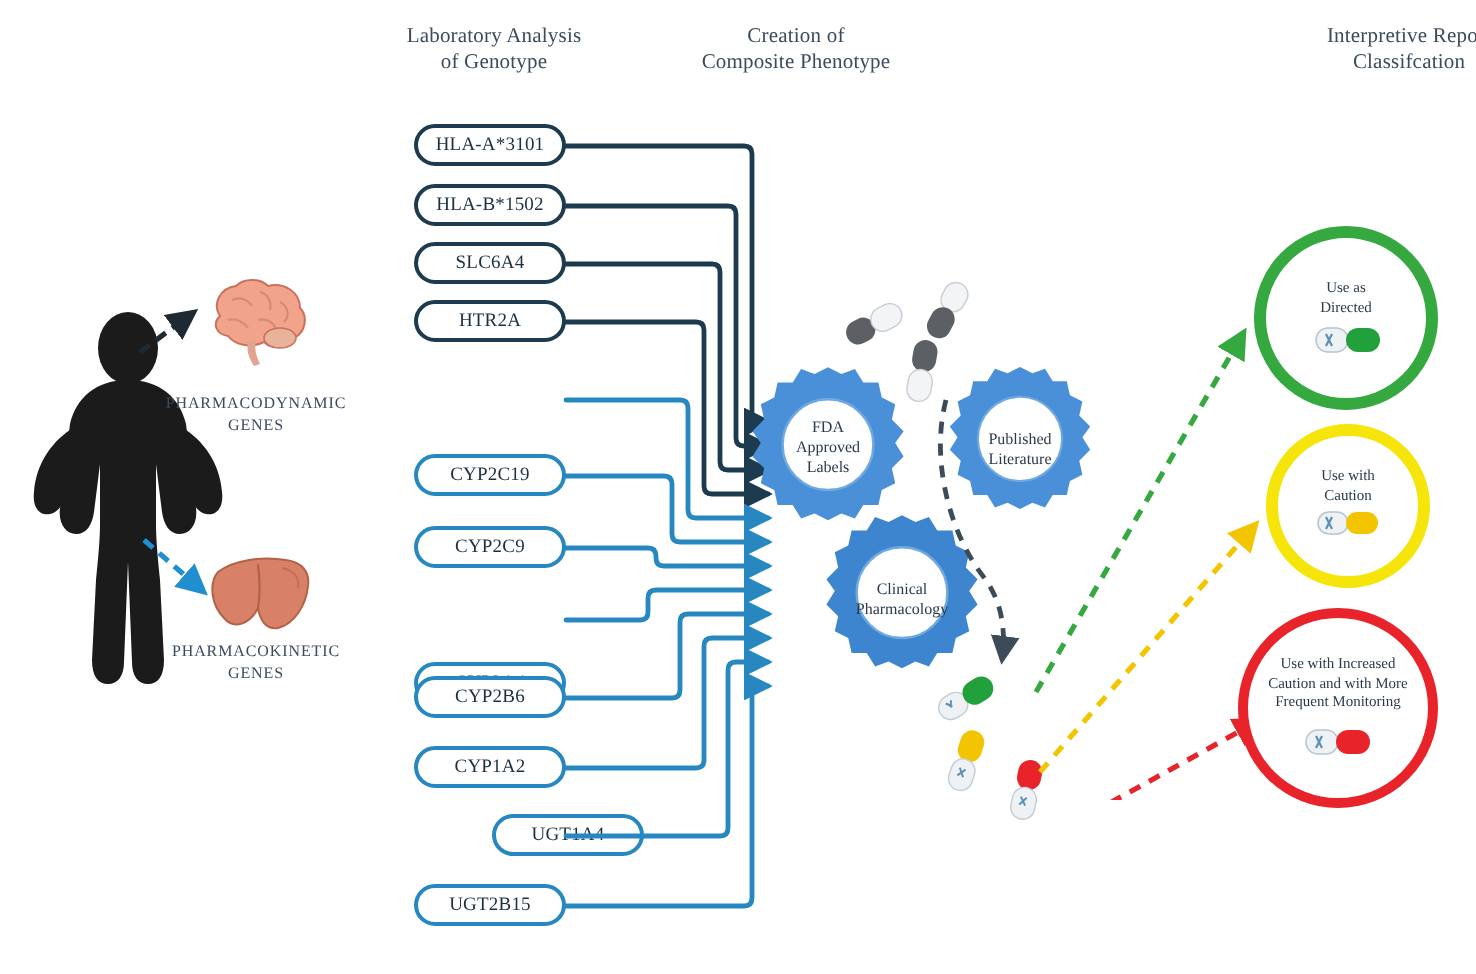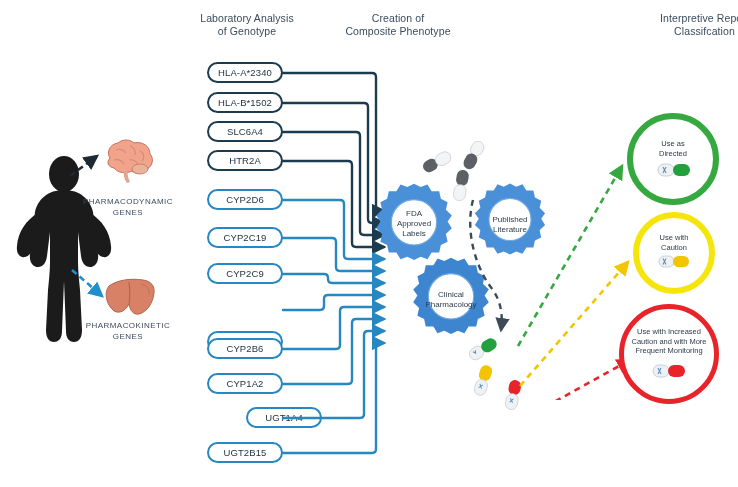--- a/index.html
+++ b/index.html
@@ -1,21 +1,21 @@
 <!DOCTYPE html>
 <html><head>
 <meta charset="utf-8">
 <style>
   html,body{margin:0;padding:0;background:#ffffff;}
   body{
     width:738px;height:487px;position:relative;overflow:hidden;
     font-family:"Liberation Sans","DejaVu Sans",sans-serif;
     color:#2b3a4a;
   }
-  .stage{position:absolute;left:0;top:0;width:738px;height:452px;}
+  .stage{position:absolute;left:0;top:0;width:738px;height:452px;font-family:Liberation Serif, serif;}
   .abs{position:absolute;}
 
   
   .colhead{
     position:absolute;text-align:center;font-size:10.5px;line-height:13px;
     color:#3b4b5c;letter-spacing:.1px;white-space:pre-line;
   }
 
   
   .gene{
@@ -114,35 +114,32 @@
       </marker>
       <marker id="mk-blue" markerWidth="7" markerHeight="7" refX="5" refY="3" orient="auto">
         <path d="M0,0 L6,3 L0,6 z" fill="#1f8fd0"></path>
       </marker>
     </defs>
     <line x1="70" y1="46" x2="97" y2="26" stroke="#1d2a33" stroke-width="2.6" stroke-dasharray="6,4" marker-end="url(#mk-dark)"></line>
     <line x1="72" y1="140" x2="102" y2="166" stroke="#1f8fd0" stroke-width="2.6" stroke-dasharray="6,4" marker-end="url(#mk-blue)"></line>
   </svg>
 
   <div class="gene pd" style="left:207px;top:62px;">
-      <span>HLA-A*2340</span>
+      <span>HLA-A*3101</span>
     </div>
   <div class="gene pd" style="left:207px;top:92px;">
       <span>HLA-B*1502</span>
     </div>
   <div class="gene pd" style="left:207px;top:121px;">
       <span>SLC6A4</span>
     </div>
   <div class="gene pd" style="left:207px;top:150px;">
       <span>HTR2A</span>
     </div>
 
-  <div class="gene pk" style="left:207px;top:189px;">
-      <span>CYP2D6</span>
-    </div>
   <div class="gene pk" style="left:207px;top:227px;">
       <span>CYP2C19</span>
     </div>
   <div class="gene pk" style="left:207px;top:263px;">
       <span>CYP2C9</span>
     </div>
   <div class="gene pk" style="left:207px;top:299px;margin-top:32px;">
       <span>CYP3A4</span>
     </div>
   <div class="gene pk" style="left:207px;top:338px;">

